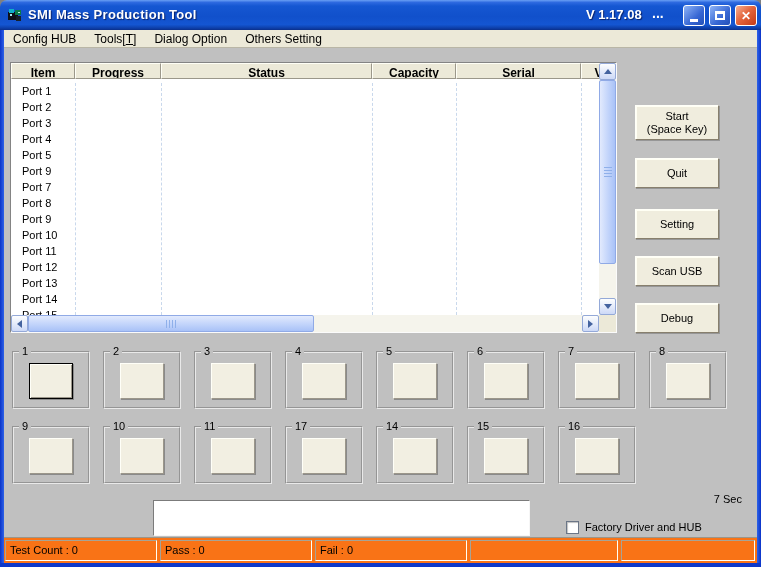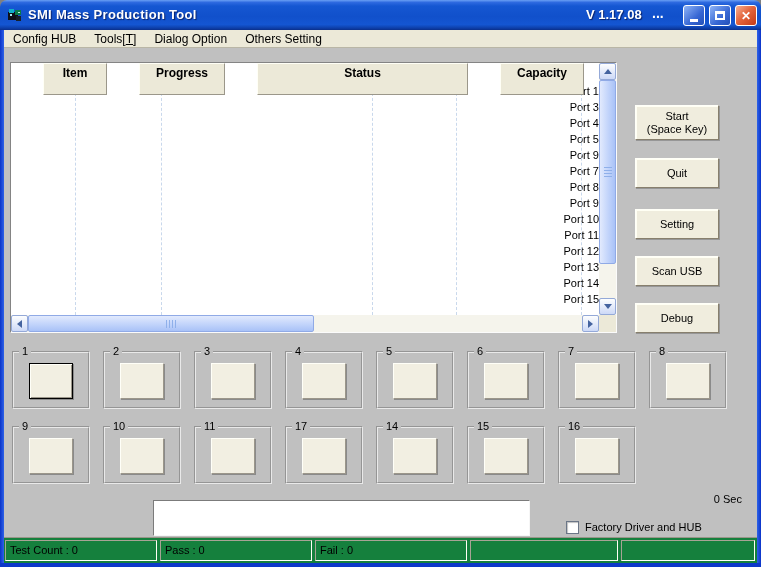--- a/index.html
+++ b/index.html
@@ -36,24 +36,24 @@
   .client { position:absolute; left:4px; right:4px; top:30px; bottom:4px; background:#c0c0c0; }
   .menubar { position:absolute; left:0; right:0; top:0; height:18px; background:#ece9d8;
     border-bottom:1px solid #b9b6a6; display:flex; align-items:flex-start; font-size:12px; color:#000; }
   .menu-item { padding:2px 9px; cursor:default; white-space:pre; }
   .menu-item .u { text-decoration:underline; }
 
   
   .listview { position:absolute; left:6px; top:32px; width:607px; height:271px;
     border:1px solid; border-color:#848484 #fbfbfb #fbfbfb #848484; background:#fff; overflow:hidden; }
   .lv-header { position:absolute; left:0; top:0; height:20px; width:605px; display:flex; z-index:1; }
-  .lv-h { height:32px; background:#ece9d8; border:1px solid; border-color:#fffff6 #9b978a #9b978a #fffff6;
-    font-size:12px; font-weight:bold; text-align:center; line-height:18px; overflow:hidden; flex:none;margin-left:32px; }
+  .lv-h { height:16px; background:#ece9d8; border:1px solid; border-color:#fffff6 #9b978a #9b978a #fffff6;
+    font-size:12px; font-weight:bold; text-align:center; line-height:18px; overflow:hidden; flex:none; }
   .lv-body { position:absolute; left:0; top:20px; width:588px; bottom:17px; background:#fff; overflow:hidden; }
-  .lv-row { height:16px; font-size:11px; line-height:16px; padding-left:3px; color:#000;text-align:right; }
+  .lv-row { height:16px; font-size:11px; line-height:16px; padding-left:11px; color:#000; }
   .lv-gridline { position:absolute; top:0; bottom:0; width:0; border-left:1px dashed #c9d8ec; }
 
   
   .vscroll { position:absolute; right:0; top:0; width:17px; height:252px; background:#f5f4ec; z-index:2; }
   .hscroll { position:absolute; left:0; bottom:0; height:17px; width:588px; background:#f5f4ec; }
   .sb-btn { position:absolute; width:17px; height:17px; background:linear-gradient(180deg,#fdfefe,#cdd9f7);
     border:1px solid #94a9d8; border-radius:2px; display:flex; align-items:center; justify-content:center; }
   .hscroll .sb-btn { background:linear-gradient(180deg,#fdfefe,#cdd9f7); }
   .arr { width:0; height:0; }
   .arr-up    { border-left:4px solid transparent; border-right:4px solid transparent; border-bottom:5px solid #44639f; }
@@ -85,21 +85,21 @@
 
   
   .timer { position:absolute; left:676px; top:463px; width:62px; text-align:right; font-size:11px; color:#000; }
   .msg-box { position:absolute; left:149px; top:470px; width:377px; height:36px; background:#fff;
     border:1px solid; border-color:#7b7b7b #f6f6f6 #f6f6f6 #7b7b7b; font-size:11px; padding:2px 4px; }
   .chk-row { position:absolute; left:562px; top:491px; display:flex; align-items:flex-start; gap:6px; }
   .chk-box { width:13px; height:13px; background:#fff; border:1px solid #6b7687; box-shadow:inset 1px 1px 1px rgba(0,0,0,.25); cursor:pointer; }
   .chk-label { font-size:11px; color:#000; }
 
   
-  .statusbar { position:absolute; left:0; right:0; top:507px; height:26px; background:#15803d;
+  .statusbar { position:absolute; left:0; right:0; top:507px; height:26px; background:#f97316;
     border-top:1px solid #9a968a; display:flex; gap:3px; padding:2px 2px 2px 1px; }
   .sb-panel { height:21px; border:1px solid; border-color:#a7a395 #fffff6 #fffff6 #a7a395;
     font-size:11px; line-height:19px; padding-left:4px; color:#000; white-space:pre; }
   .sb-p1,.sb-p2,.sb-p3 { width:152px; flex:none; }
   .sb-p4 { width:148px; flex:none; }
   .sb-p5 { flex:1; }
 </style>
 </head>
 <body>
 
@@ -147,20 +147,21 @@
       <div class="lv-header">
         <div class="lv-h" style="width:64px">Item</div>
         <div class="lv-h" style="width:86px">Progress</div>
         <div class="lv-h" style="width:211px">Status</div>
         <div class="lv-h" style="width:84px">Capacity</div>
         <div class="lv-h" style="width:125px">Serial</div>
         <div class="lv-h" style="width:35px">V</div>
       </div>
       <div class="lv-body">
         <div class="lv-row">Port 1</div>
+        <div class="lv-row">Port 2</div>
         <div class="lv-row">Port 3</div>
         <div class="lv-row">Port 4</div>
         <div class="lv-row">Port 5</div>
         <div class="lv-row">Port 9</div>
         <div class="lv-row">Port 7</div>
         <div class="lv-row">Port 8</div>
         <div class="lv-row">Port 9</div>
         <div class="lv-row">Port 10</div>
         <div class="lv-row">Port 11</div>
         <div class="lv-row">Port 12</div>
@@ -275,21 +276,21 @@
       <div class="gbox">
           <span class="gbox-label">15</span>
           <div class="slot-btn"></div>
         </div>
       <div class="gbox">
           <span class="gbox-label">16</span>
           <div class="slot-btn"></div>
         </div>
     </div>
 
-    <div class="timer">0 Sec</div>
+    <div class="timer">7 Sec</div>
 
     <div class="msg-box"></div>
 
     <div class="chk-row">
       <span class="chk-box"></span>
       <span class="chk-label">Factory Driver and HUB</span>
     </div>
 
     <div class="statusbar">
       <div class="sb-panel sb-p1">Test Count : 0</div>

